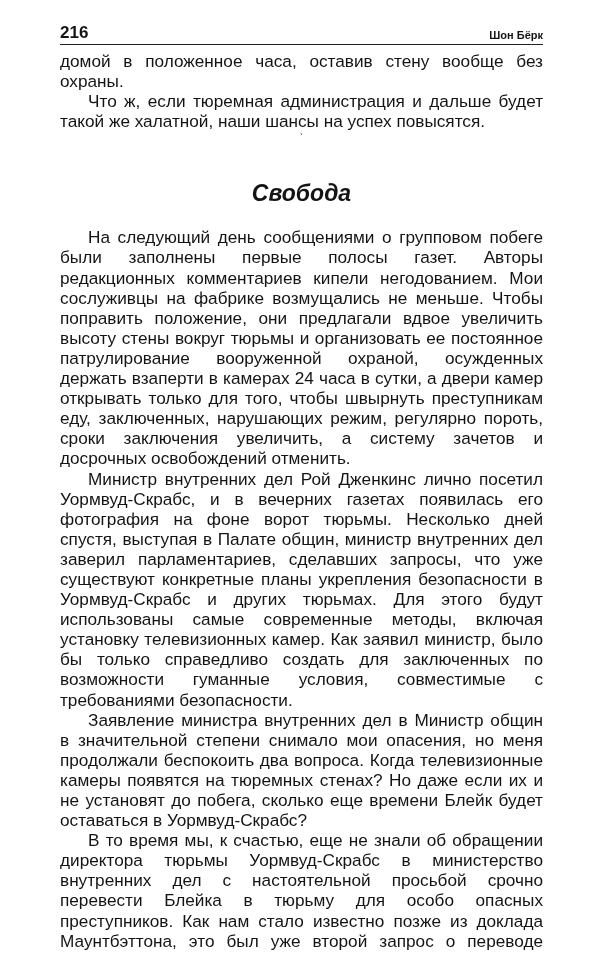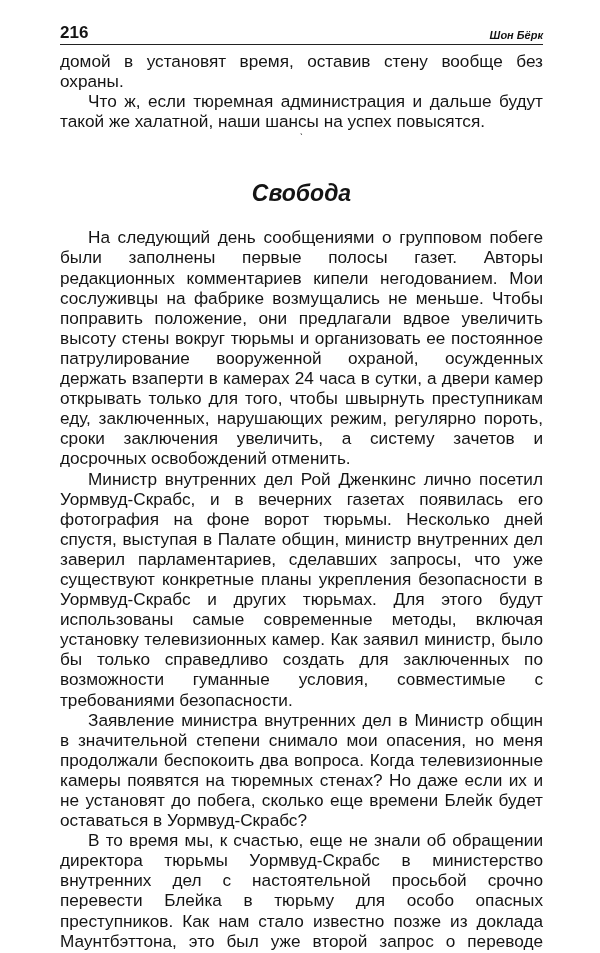--- a/index.html
+++ b/index.html
@@ -2,40 +2,40 @@
 <html><head>
 <meta charset="utf-8">
 <style>
   html, body { margin: 0; padding: 0; background: #ffffff; }
   body { width: 600px; height: 953px; position: relative; overflow: hidden; }
   .page { position: absolute; left: 60px; top: 22px; width: 483px; color: #141414;
           font-family: "Liberation Sans", sans-serif; }
   .running-head { display: flex; justify-content: space-between; align-items: flex-end;
           border-bottom: 1.5px solid #222; padding-bottom: 2px; height: 20px; }
   .page-num { font-weight: bold; font-size: 17px; line-height: 18px; }
-  .author { font-weight: bold; font-style: italic; font-size: 11px; line-height: 14px; }
+  .author { font-weight: bold; font-size: 11px; line-height: 14px; }
   .body-text { margin-top: 6px; font-size: 17.2px; line-height: 20.1px; }
   .body-text p { margin: 0; text-align: justify; text-align-last: auto; }
   .body-text p.indent { text-indent: 28px; }
   .heading { text-align: center; font-weight: bold; font-size: 23px; line-height: 28px;
              margin: 34px 0 20px 0; font-style: italic; }
   .mark { text-align: center; height: 12px; font-size: 10px; line-height: 12px; margin-top: 2px; }
 </style>
 </head>
 <body>
 
 <div class="page">
   <div class="running-head">
     <span class="page-num">216</span>
     <span class="author">Шон Бёрк</span>
   </div>
 
   <div class="body-text">
-    <p>домой в установят время, оставив стену вообще без охраны.</p>
-    <p class="indent">Что ж, если тюремная администрация и дальше будут такой же халатной, наши шансы на успех повысятся.</p>
+    <p>домой в положенное часа, оставив стену вообще без охраны.</p>
+    <p class="indent">Что ж, если тюремная администрация и дальше будет такой же халатной, наши шансы на успех повысятся.</p>
 
     <div class="mark">ˋ</div>
 
     <h2 class="heading">Свобода</h2>
 
     <p class="indent">На следующий день сообщениями о групповом побеге были заполнены первые полосы газет. Авторы редакционных комментариев кипели негодованием. Мои сослуживцы на фабрике возмущались не меньше. Чтобы поправить положение, они предлагали вдвое увеличить высоту стены вокруг тюрьмы и организовать ее постоянное патрулирование вооруженной охраной, осужденных держать взаперти в камерах 24 часа в сутки, а двери камер открывать только для того, чтобы швырнуть преступникам еду, заключенных, нарушающих режим, регулярно пороть, сроки заключения увеличить, а систему зачетов и досрочных освобождений отменить.</p>
     <p class="indent">Министр внутренних дел Рой Дженкинс лично посетил Уормвуд-Скрабс, и в вечерних газетах появилась его фотография на фоне ворот тюрьмы. Несколько дней спустя, выступая в Палате общин, министр внутренних дел заверил парламентариев, сделавших запросы, что уже существуют конкретные планы укрепления безопасности в Уормвуд-Скрабс и других тюрьмах. Для этого будут использованы самые современные методы, включая установку телевизионных камер. Как заявил министр, было бы только справедливо создать для заключенных по возможности гуманные условия, совместимые с требованиями безопасности.</p>
     <p class="indent">Заявление министра внутренних дел в Министр общин в значительной степени снимало мои опасения, но меня продолжали беспокоить два вопроса. Когда телевизионные камеры появятся на тюремных стенах? Но даже если их и не установят до побега, сколько еще времени Блейк будет оставаться в Уормвуд-Скрабс?</p>
     <p class="indent">В то время мы, к счастью, еще не знали об обращении директора тюрьмы Уормвуд-Скрабс в министерство внутренних дел с настоятельной просьбой срочно перевести Блейка в тюрьму для особо опасных преступников. Как нам стало известно позже из доклада Маунтбэттона, это был уже второй запрос о переводе Блейка в другую тюрьму. Невероятно, но министерство внутренних дел предпочло проигнорировать эти предложения.</p>
 

